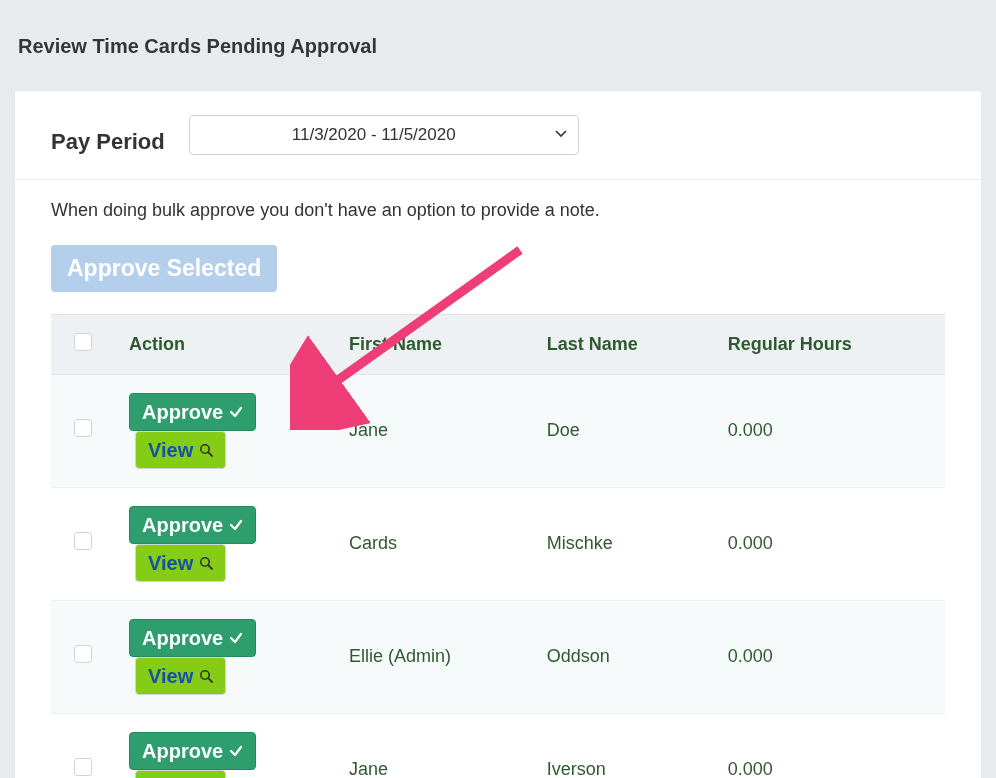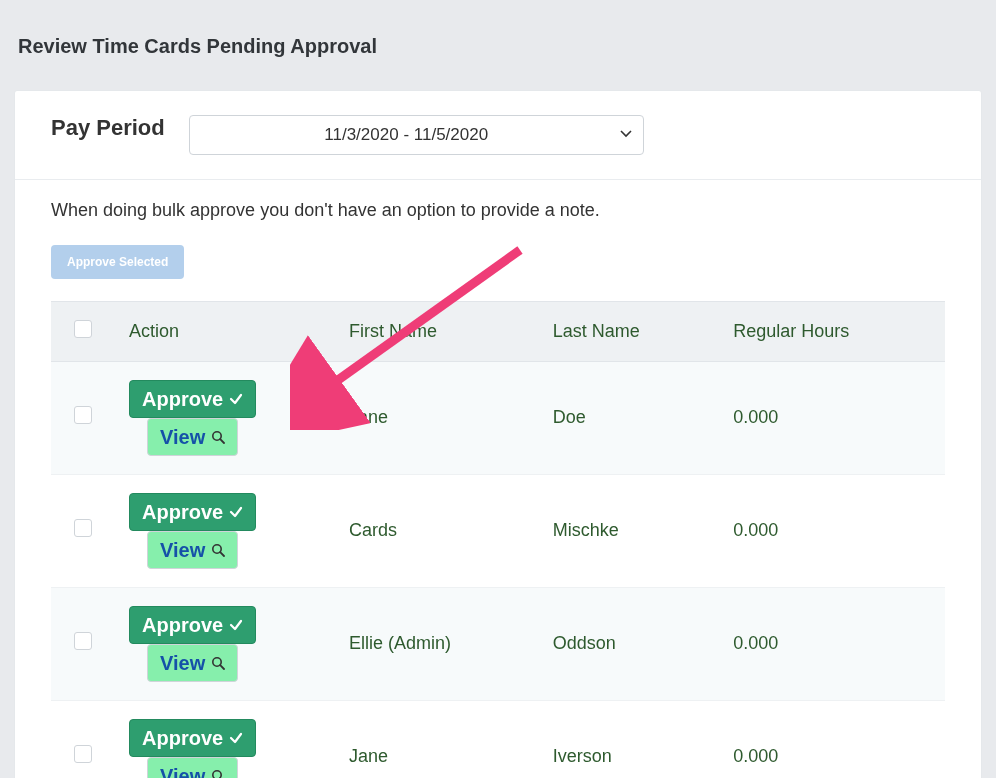--- a/index.html
+++ b/index.html
@@ -1,38 +1,38 @@
 <!DOCTYPE html>
 <html><head>
 <meta charset="utf-8">
 <style>
   * { box-sizing: border-box; }
   html, body { margin:0; padding:0; font-family: -apple-system, "Helvetica Neue", Helvetica, Arial, sans-serif; background:#e8eaed; color:#333; }
   .page { width:996px; height:778px; position:relative; overflow:hidden; }
   .page-title { font-size:20px; font-weight:700; color:#32363a; padding:22px 18px 18px 18px; }
   .card { background:#fff; margin:0 14px; border:1px solid #e5e8eb; border-radius:3px; padding:0; }
-  .period-row { display:flex; align-items:flex-start; gap:24px; padding:24px 36px; border-bottom:1px solid #e9ecef; }
+  .period-row { display:flex; align-items:flex-end; gap:24px; padding:24px 36px; border-bottom:1px solid #e9ecef; }
   .period-label { font-size:22px; font-weight:700; color:#333; }
   .period-select { position:relative; }
-  .period-select select { width:455px; height:40px; border:1px solid #cfd4d9; border-radius:4px; background:#fff; font-size:17px; color:#333; text-align:center; -webkit-appearance:none; appearance:none; padding:0 34px 0 14px; }
+  .period-select select { width:390px; height:40px; border:1px solid #cfd4d9; border-radius:4px; background:#fff; font-size:17px; color:#333; text-align:center; -webkit-appearance:none; appearance:none; padding:0 34px 0 14px; }
   .period-select .caret { position:absolute; right:12px; top:50%; transform:translateY(-50%); pointer-events:none; }
   .body-area { padding:20px 36px 30px 36px; }
   .note-text { font-size:18px; color:#333; margin:0 0 24px 0; }
-  .approve-selected { display:inline-block; background:#b3cfec; color:#fff; font-size:12px; font-weight:600; padding:10px 16px; border:none; border-radius:4px; cursor:default; }
+  .approve-selected { display:inline-block; background:#b3cfec; color:#fff; font-size:23px; font-weight:600; padding:10px 16px; border:none; border-radius:4px; cursor:default; }
   table.data { width:100%; border-collapse:collapse; margin-top:22px; }
-  table.data th { text-align:left; font-size:18px; font-weight:400; color:#2e5a2e; padding:18px 14px; background:#eef1f3; border-top:1px solid #e1e5e9; border-bottom:1px solid #e1e5e9; }
+  table.data th { text-align:left; font-size:18px; font-weight:700; color:#2e5a2e; padding:18px 14px; background:#eef1f3; border-top:1px solid #e1e5e9; border-bottom:1px solid #e1e5e9; }
   table.data th.check-col, table.data td.check-col { width:64px; text-align:center; }
   table.data td { padding:18px 14px; font-size:18px; color:#2e5a2e; border-bottom:1px solid #eef1f3; vertical-align:middle; }
   table.data tbody tr:nth-child(odd){ background:#f7fafb; }
   table.data tbody tr:nth-child(even){ background:#fff; }
   .cbox { width:18px; height:18px; border:1px solid #cfd4d9; border-radius:3px; display:inline-block; background:#fff; }
   .action-col { width:220px; }
   .btn { display:inline-flex; align-items:center; gap:6px; border-radius:4px; font-size:20px; font-weight:600; padding:8px 12px; line-height:1; cursor:pointer; }
   .btn-approve { background:#2e9e6f; color:#fff; border:1px solid #238a5e; }
-  .btn-view { background:#86efac; color:#1551a8; border:1px solid #cfd4d9; margin-left:18px; }
+  .btn-view { background:#84cc16; color:#1551a8; border:1px solid #cfd4d9; margin-left:6px; }
   .btn-view .mag { color:#333; }
   
   .arrow-anno { position:absolute; left:290px; top:240px; pointer-events:none; }
 </style>
 </head>
 <body>
 <div class="page">
 
 <h1 class="page-title">Review Time Cards Pending Approval</h1>
 

